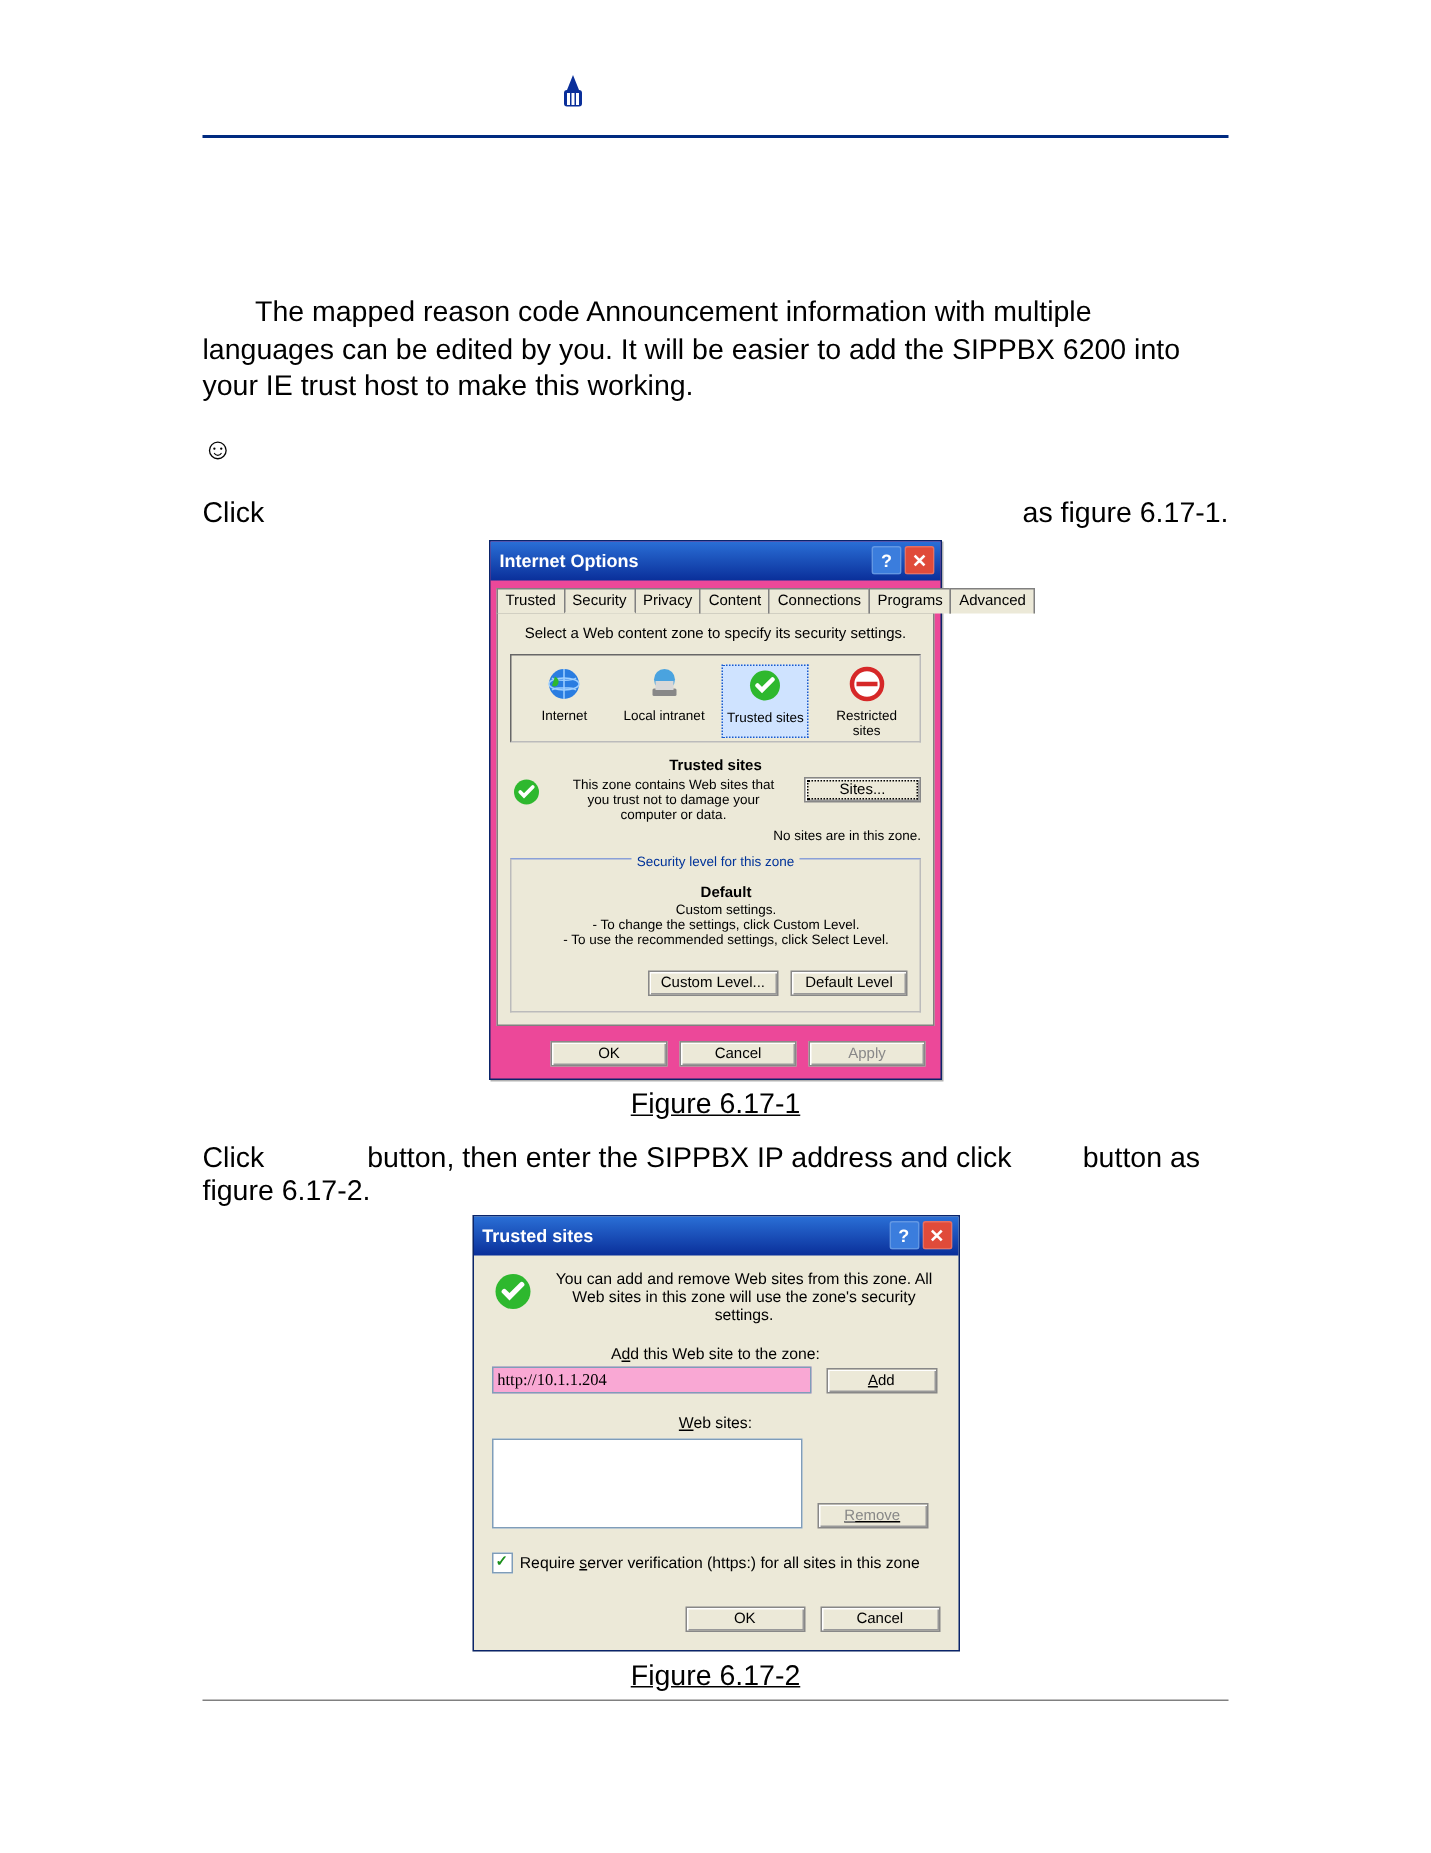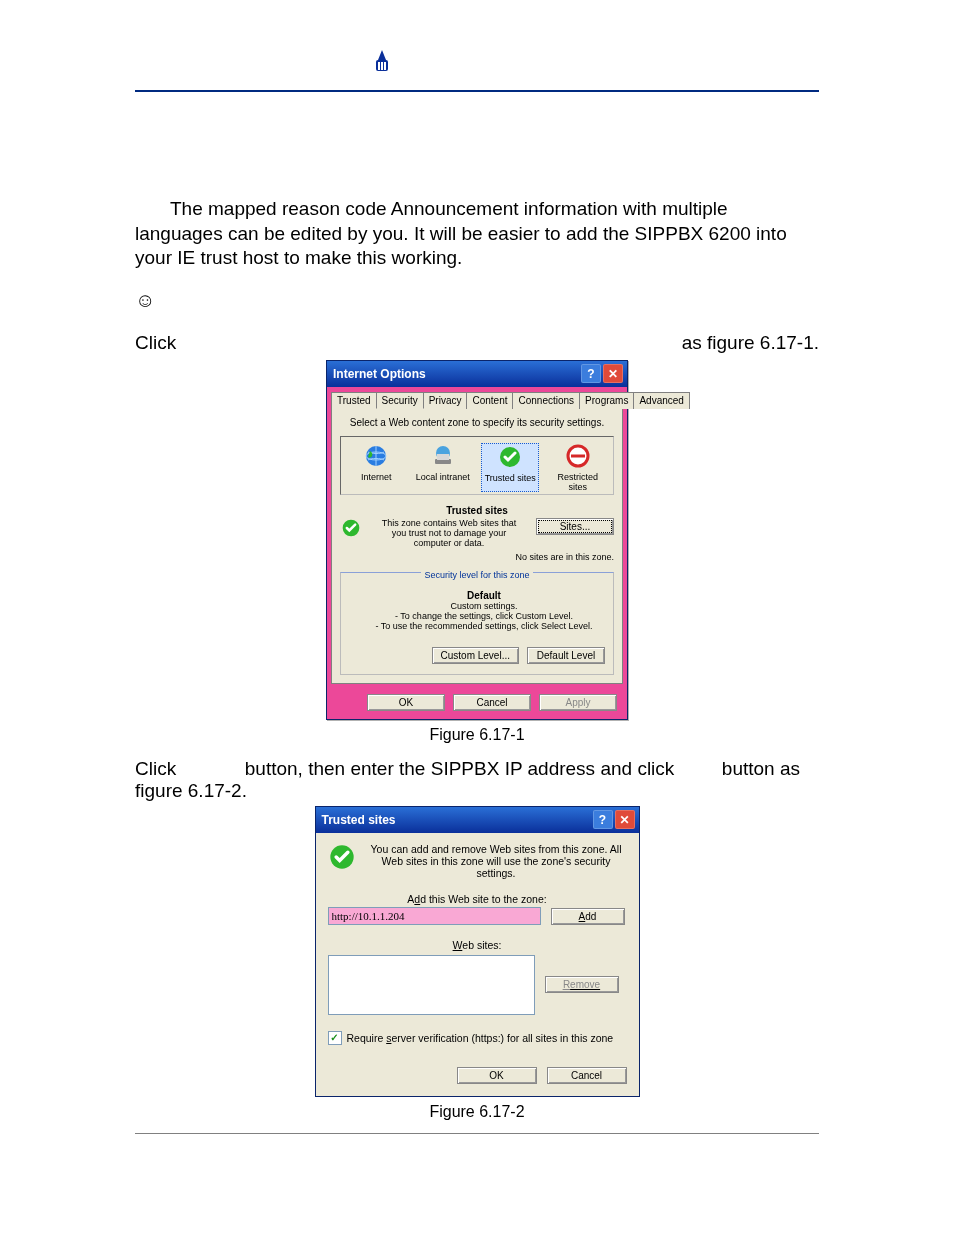--- a/index.html
+++ b/index.html
@@ -37,21 +37,21 @@
   }
   .body-text .indent { display:inline-block; width:35px; }
   .smiley { font-size: 20px; margin-top: 18px; }
   .line-row {
     display:flex;
     justify-content: space-between;
     font-size: 19px;
     margin-top: 20px;
   }
   .figure-block { text-align:center; margin-top: 6px; }
-  .figure-caption { font-size: 16px; margin-top: 6px; }
+  .figure-caption { font-size: 19px; margin-top: 6px; text-decoration: underline; }
 
   
   .io-dialog {
     width: 300px;
     margin: 0 auto;
     border: 1px solid #0a246a;
     background: #ec4899;
     font-family: Tahoma, Arial, sans-serif;
     font-size: 10px;
     color: #000;
@@ -360,21 +360,21 @@
         <div class="ts-row">
           <input class="input" value="http://10.1.1.204" style="">
           <div class="btn" style="min-width:56px;">
             <span class="underline">A</span><span>dd</span>
           </div>
         </div>
 
         <div class="label">
           <span class="underline">W</span><span>eb sites:</span>
         </div>
-        <div class="ts-row" style="align-items:center;text-decoration:underline;">
+        <div class="ts-row" style="align-items:flex-end;text-decoration:underline;">
           <div class="listbox"></div>
           <div class="btn disabled" style="min-width:56px;">
             <span class="underline">R</span><span>emove</span>
           </div>
         </div>
 
         <div class="chk-row">
           <span class="chk checked"></span>
           <span>
             <span>Require </span><span class="underline">s</span><span>erver verification (https:) for all sites in this zone</span>

